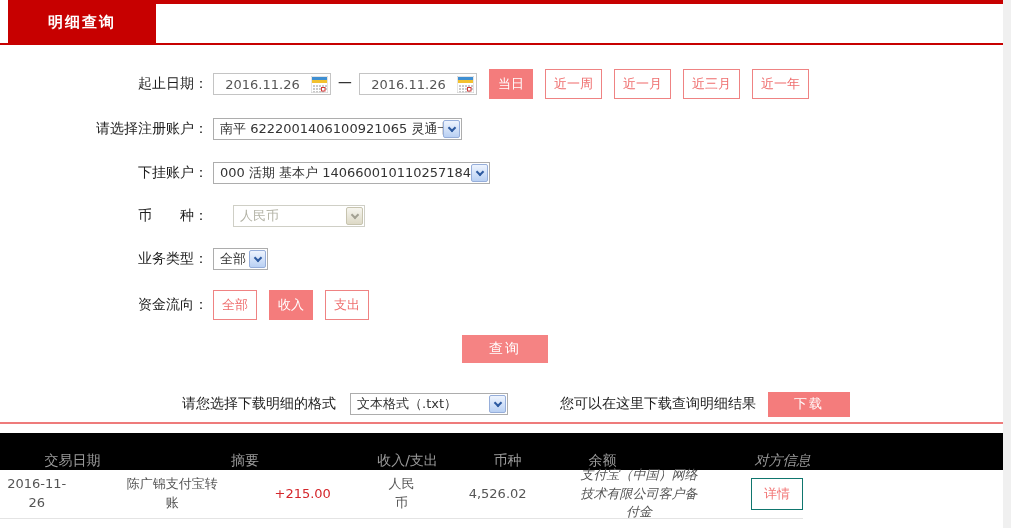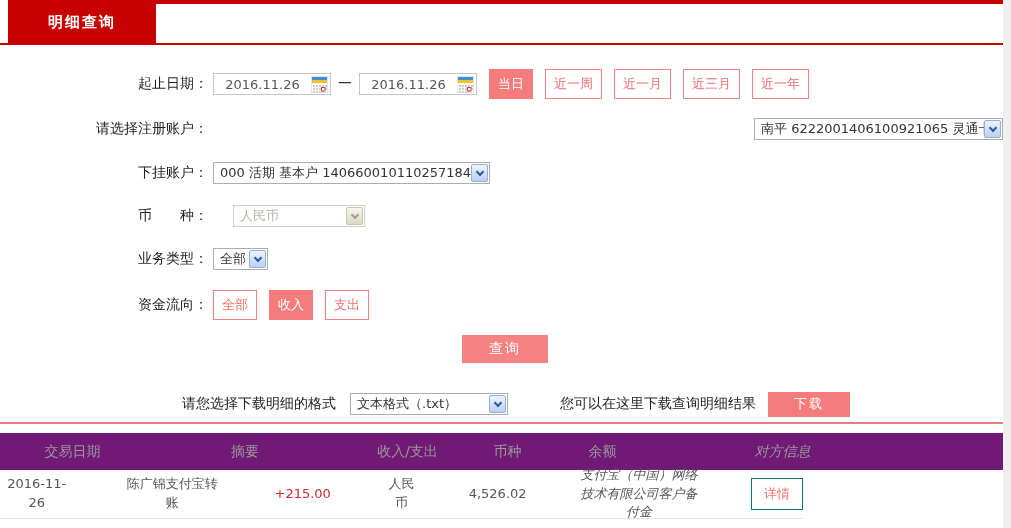--- a/index.html
+++ b/index.html
@@ -73,21 +73,21 @@
   .dl-hint  { margin-left:52px; font-size:14px; color:#1d1d1d; }
   .dl-btn   {
     margin-left:12px; width:82px; height:25px; background:#f47c7c; color:#fff;
     border:none; font-size:13px; cursor:pointer; letter-spacing:2px;
   }
 
   
   .pinkline { position:absolute; left:0; top:422px; width:1003px; height:2px; background:#ee7b7b; }
   .thead {
     position:absolute; left:0; top:433px; width:1003px; height:37px;
-    background:#701a75; display:flex; align-items:center; color:#9b9b9b; font-size:14px;
+    background:#000000; display:flex; align-items:flex-end; color:#9b9b9b; font-size:14px;
   }
   .trow {
     position:absolute; left:0; top:470px; width:803px; height:49px;
     display:flex; align-items:center; font-size:13px; color:#555;
     border-bottom:1px solid #e4e4e4; background:#fff;gap:48px;
   }
   .cell { text-align:center; line-height:1.45; }
   .c1 { width:145px; } .c2 { width:200px; } .c3 { width:125px; } .c4 { width:75px; }
   .c5 { width:115px; } .c6 { width:245px; padding:0 4px;font-style:italic; } .c7 { width:98px; }
   .amount { color:#d4262b; }
@@ -157,21 +157,21 @@
       <rect x="10.5" y="11.5" width="3.5" height="3.5" fill="none" stroke="#d23a3a"></rect>
     </svg>
   </div>
   <button class="btn-filled">当日</button>
   <button class="btn-outline">近一周</button>
   <button class="btn-outline">近一月</button>
   <button class="btn-outline">近三月</button>
   <button class="btn-outline">近一年</button>
 </div>
 
-<div class="row" style="top:117px; height:24px;justify-content:space-between;">
+<div class="row" style="top:117px; height:24px;">
   <span class="lbl">请选择注册账户：</span>
   <div class="sel w-account">
     <span>南平 6222001406100921065 灵通卡</span>
     <span class="arrow">
         <span class="chev"></span>
       </span>
   </div>
 </div>
 
 <div class="row" style="top:161px; height:24px;">

